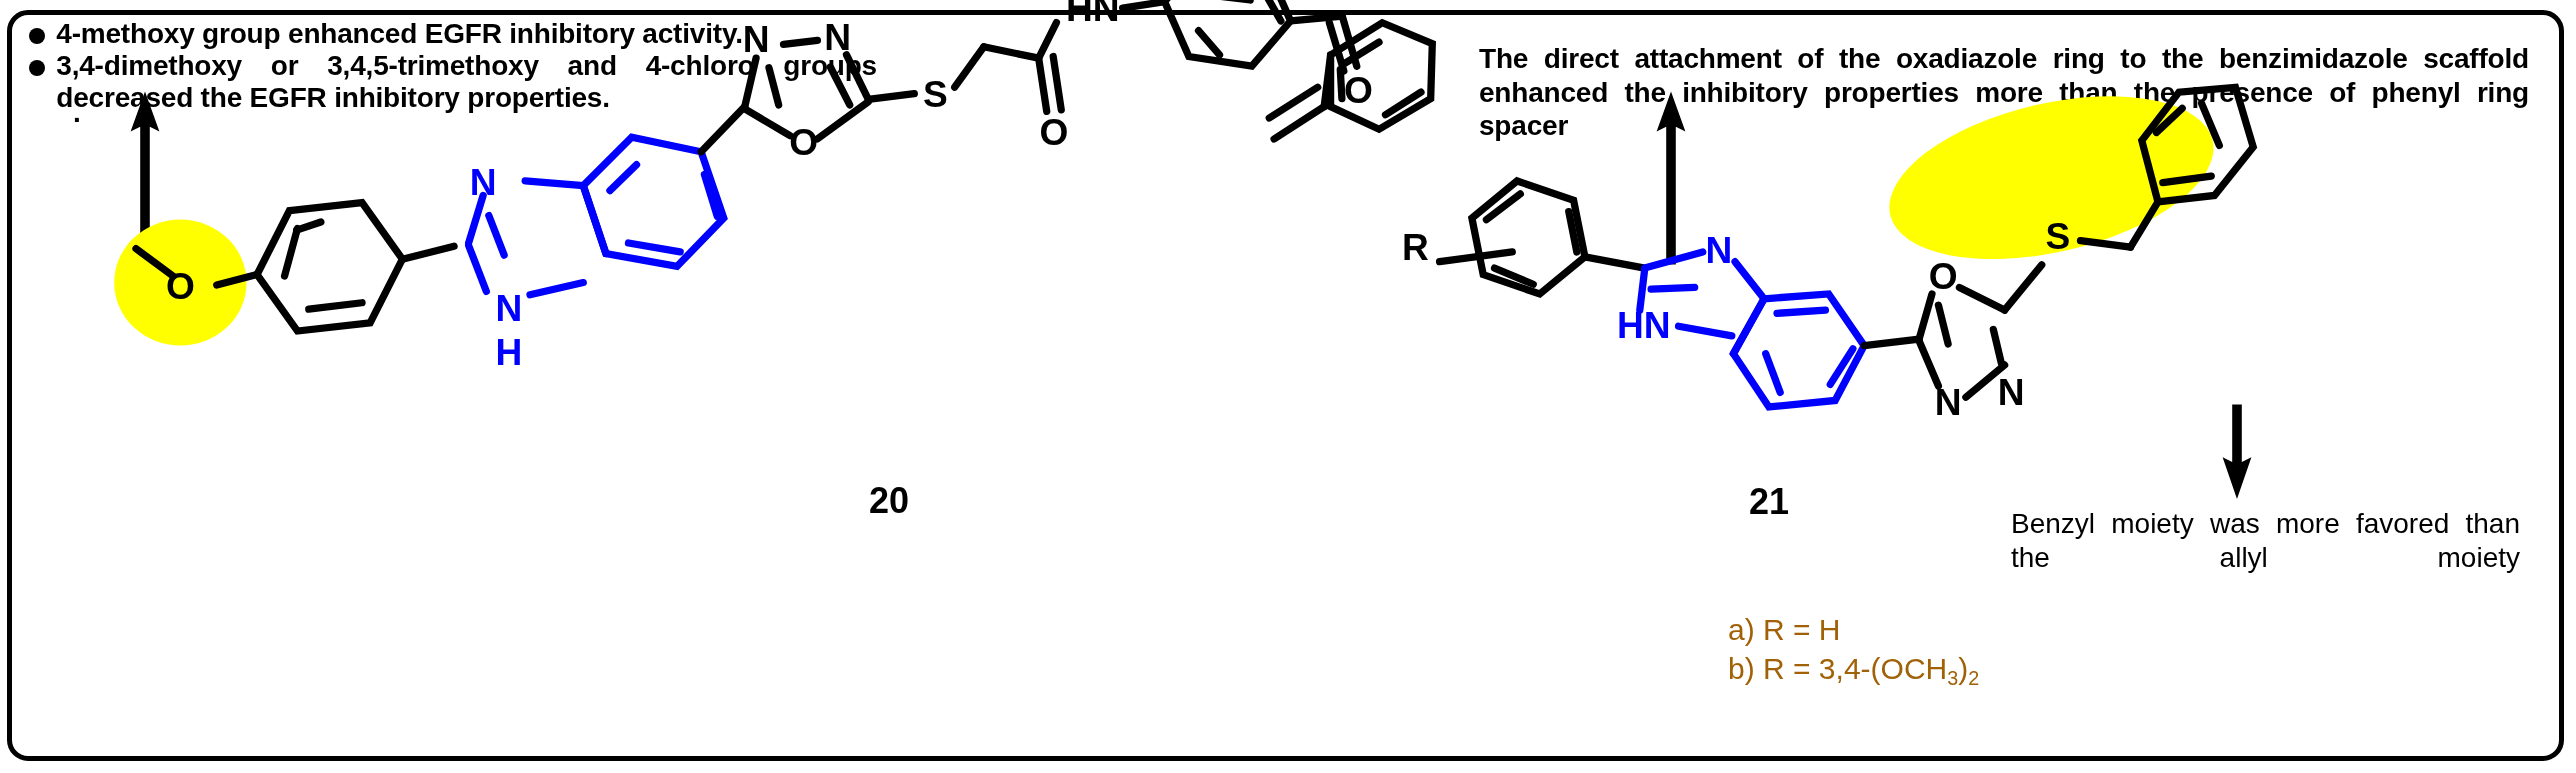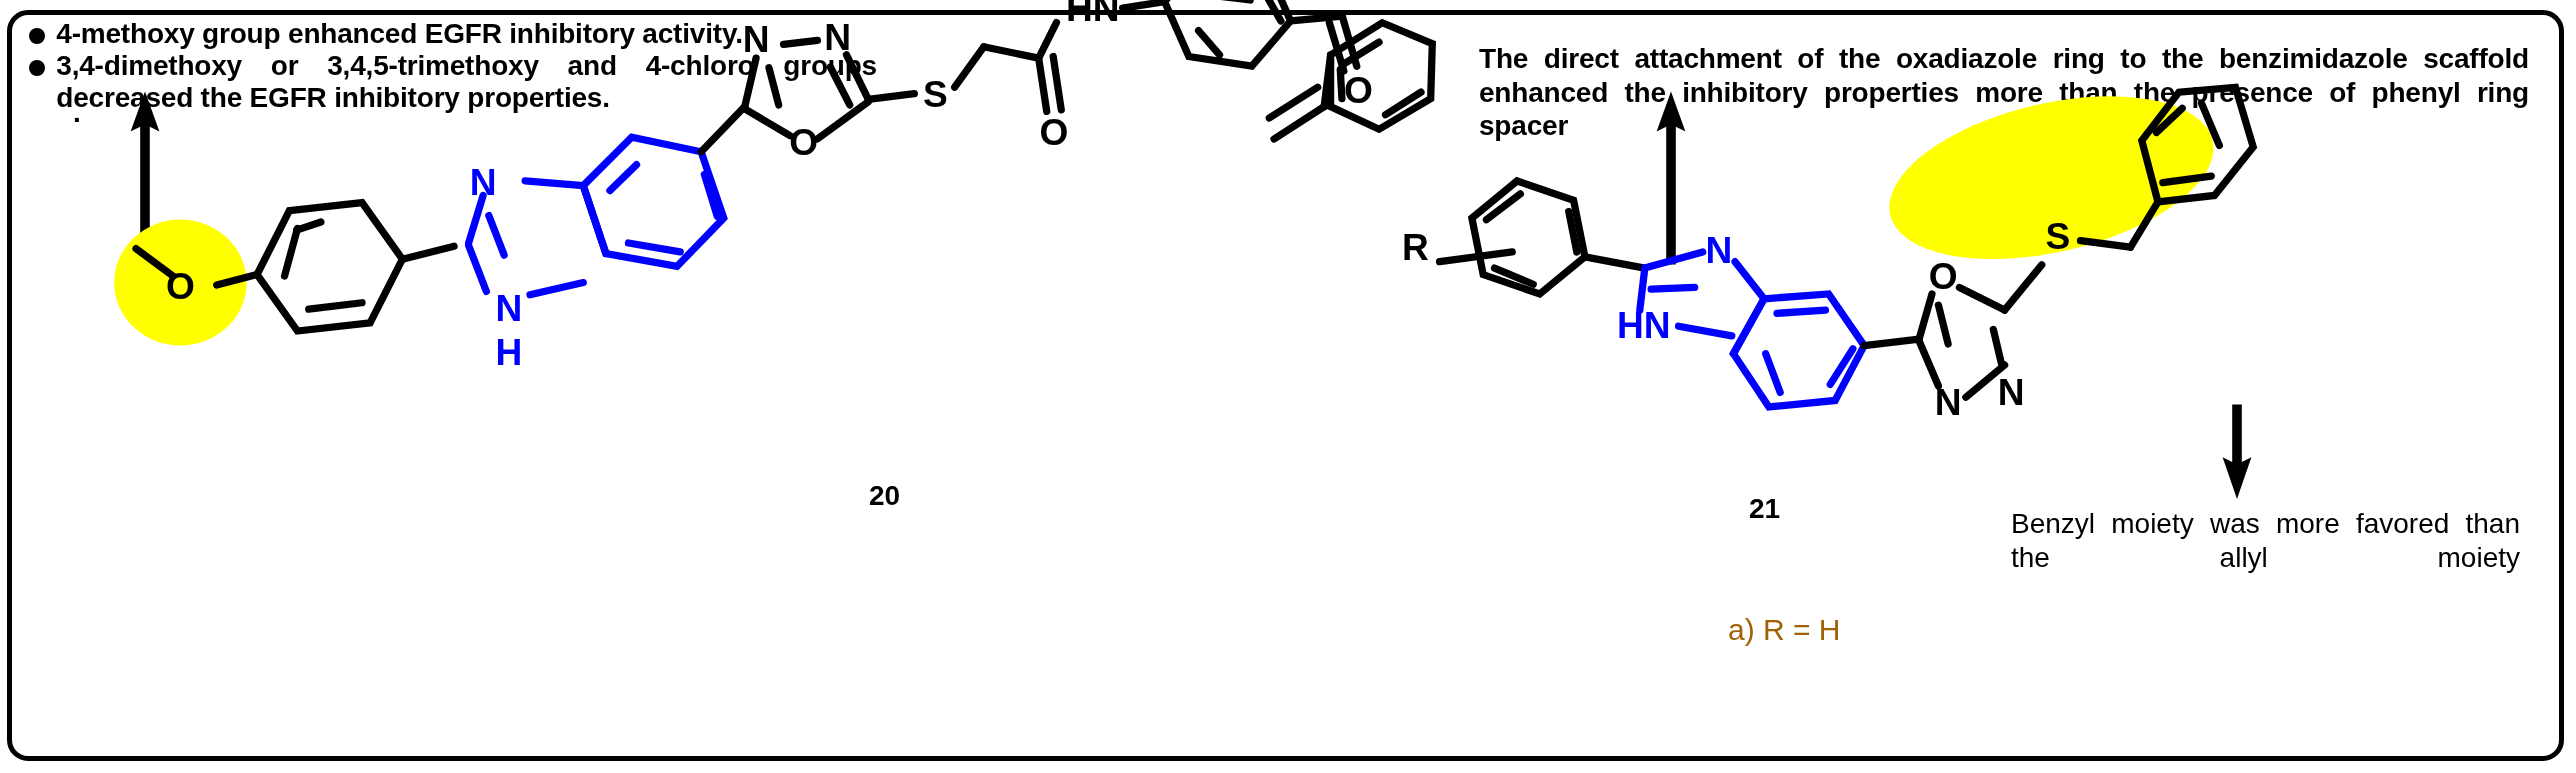--- a/index.html
+++ b/index.html
@@ -102,25 +102,25 @@
     font-weight: normal;
   }
   .r-legend sub {
     font-size: 0.66em;
     vertical-align: -0.28em;
   }
 
   .cmp-label {
     position: absolute;
     font-weight: bold;
-    font-size: 28px;
+    font-size: 36px;
     color: #000;
   }
   #cmp-20-label { left: 869px; top: 480px; }
-  #cmp-21-label { left: 1749px; top: 493px; }
+  #cmp-21-label { left: 1749px; top: 481px; }
 
   
   .struct { position: absolute; }
   #struct-20 { left: 73px;  top: 16px; }
   #struct-21 { left: 1373px; top: 97px; }
   #arrow-left  { position: absolute; left: 121px;  top: 89px; }
   #arrow-right { position: absolute; left: 1647px; top: 89px; }
   #arrow-benzyl{ position: absolute; left: 2213px; top: 404px; }
 
   svg { display: block; overflow: visible; }
@@ -157,20 +157,23 @@
     <span>Benzyl moiety was more favored than the allyl moiety</span>
   </div>
 
   <div class="cmp-label" id="cmp-20-label">20</div>
   <div class="cmp-label" id="cmp-21-label">21</div>
 
   <div class="r-legend">
     <div>
       <span>a) R = H</span>
     </div>
+    <div>
+      <span>b) R = 3,4-(OCH</span><sub>3</sub><span>)</span><sub>2</sub>
+    </div>
   </div>
 
   <div id="arrow-left">
     <svg width="48" height="186" viewBox="0 0 60 230">
       <polygon class="arrow-shape" points="30,2 48,52 36,46 36,228 24,228 24,46 12,52"></polygon>
     </svg>
   </div>
 
   <div id="arrow-right">
     <svg width="48" height="178" viewBox="0 0 60 220">

